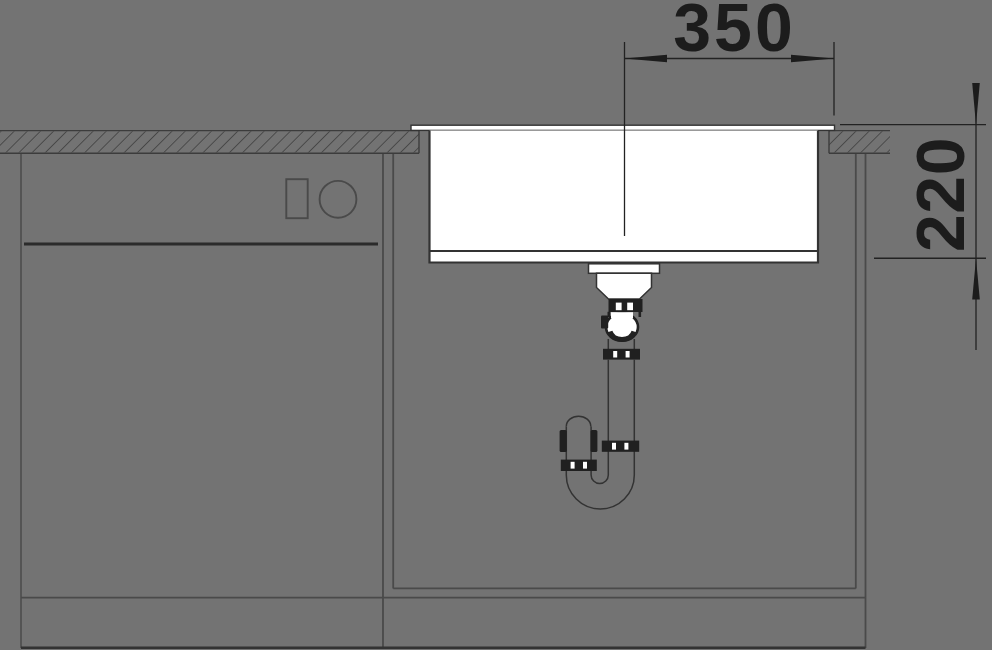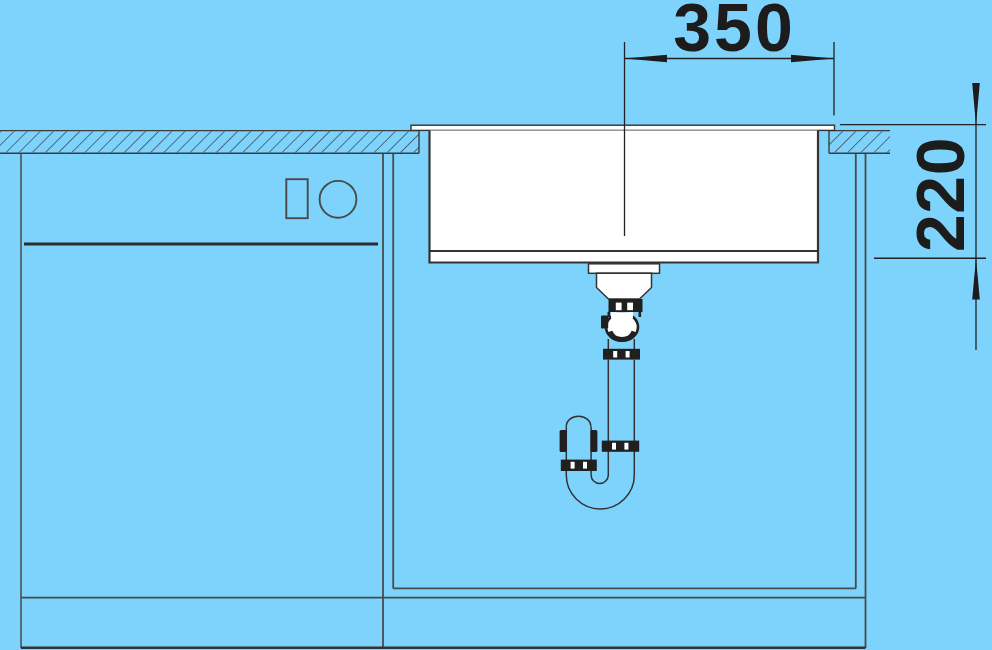--- a/index.html
+++ b/index.html
@@ -1,16 +1,16 @@
 <!DOCTYPE html>
 <html><head>
 <meta charset="utf-8">
 <style>
   html,body{margin:0;padding:0;background:#fff;}
-  #c{position:relative;width:992px;height:650px;background:#7dd3fc;overflow:hidden;
+  #c{position:relative;width:992px;height:650px;background:#737373;overflow:hidden;
      font-family:"Liberation Sans",sans-serif;}
   svg{position:absolute;left:0;top:0;}
   text{font-family:"Liberation Sans",sans-serif;font-weight:bold;fill:#1c1c1c;}
 </style>
 </head>
 <body>
 <div id="c">
 <svg width="992" height="650" viewBox="0 0 992 650">
   <defs>
     <pattern id="h" width="9.3" height="9.3" patternUnits="userSpaceOnUse" patternTransform="rotate(45)">

